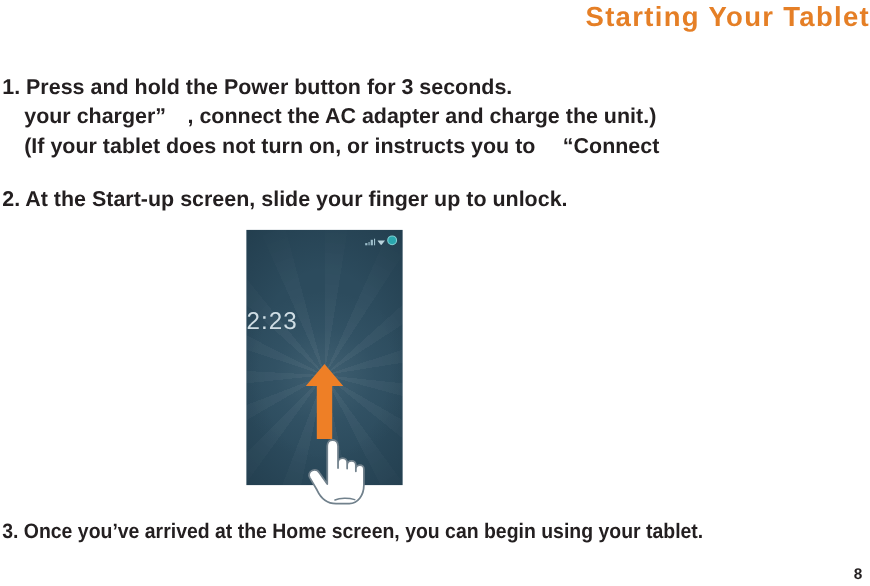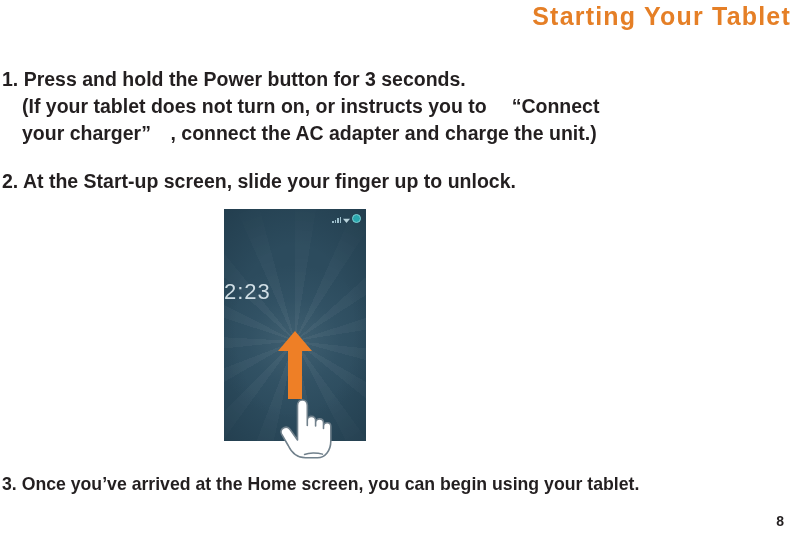--- a/index.html
+++ b/index.html
@@ -174,22 +174,22 @@
     color: #231f20;
   }
 </style>
 </head>
 <body>
 
 <div id="page-title">Starting Your Tablet</div>
 
 <div class="step" id="step-1">
   <span class="step-line">1. Press and hold the Power button for 3 seconds.</span>
+  <span class="step-line indent">your charger”　, connect the AC adapter and charge the unit.)</span>
   <span class="step-line indent">(If your tablet does not turn on, or instructs you to 　“Connect</span>
-  <span class="step-line indent">your charger”　, connect the AC adapter and charge the unit.)</span>
 </div>
 
 <div class="step" id="step-2">
   <span class="step-line">2. At the Start-up screen, slide your finger up to unlock.</span>
 </div>
 
 <div id="tablet-illustration">
   <div id="tablet-screen">
     <div id="screen-glow"></div>
     <div id="screen-rays"></div>

